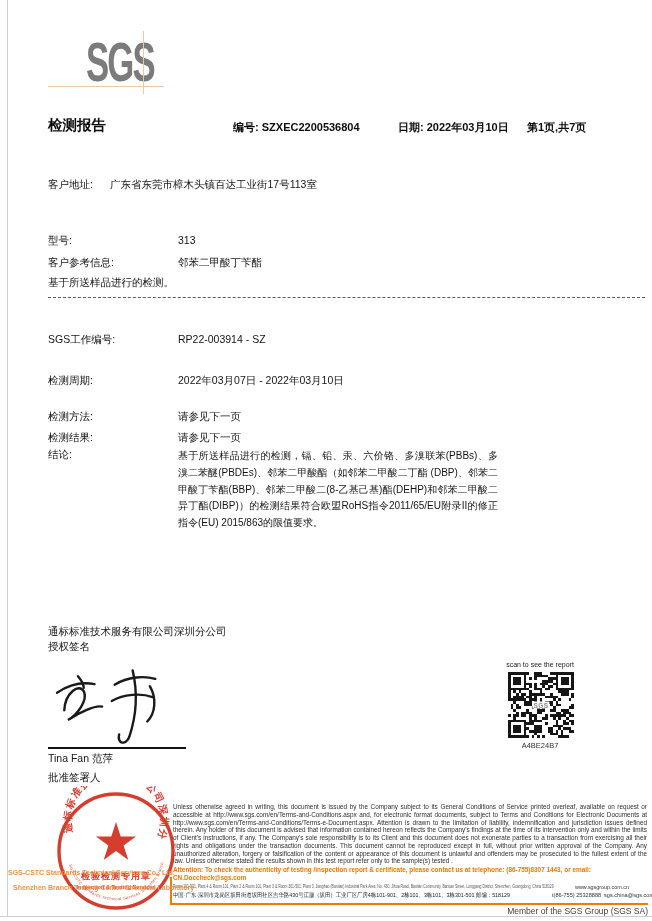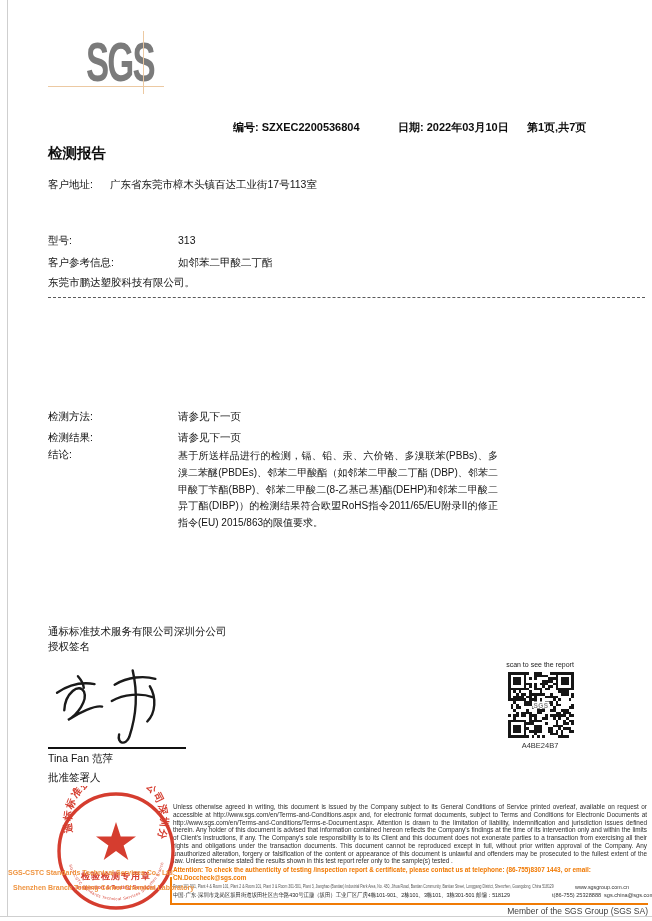--- a/index.html
+++ b/index.html
@@ -6,21 +6,21 @@
   body{font-family:"Liberation Sans","DejaVu Sans",sans-serif;color:#111;}
   .page{position:relative;width:652px;height:921px;background:#fff;overflow:hidden;}
   .row{position:absolute;left:0;right:0;height:16px;font-size:10.5px;color:#141414;}
   .lbl{position:absolute;left:48px;white-space:nowrap;}
   .v1{position:absolute;left:110px;white-space:nowrap;}
   .v2{position:absolute;left:178px;white-space:nowrap;}
   .sep{position:absolute;left:48px;width:597px;border-top:1px dashed #5a5a5a;height:0;}
   .logo{position:absolute;left:86px;top:34px;font-size:56px;line-height:1;font-weight:800;
         color:#7b7b7b;letter-spacing:-3px;transform:scaleX(.62);transform-origin:left top;}
   .tanline{background:#ecc9a2;position:absolute;}
-  .title{position:absolute;left:48px;top:116px;font-size:14.5px;font-weight:bold;color:#0d0d0d;margin-top:28px;}
+  .title{position:absolute;left:48px;top:116px;font-size:14.5px;font-weight:bold;color:#0d0d0d;}
   .hmeta{position:absolute;top:120px;font-size:11px;font-weight:600;color:#0d0d0d;white-space:nowrap;}
   .conclusion{position:absolute;left:178px;top:448px;width:320px;font-size:10px;
               line-height:16.8px;color:#141414;text-align:justify;}
   .signco{position:absolute;left:48px;font-size:10.5px;color:#141414;white-space:nowrap;}
   .sigline{position:absolute;left:48px;top:747px;width:138px;height:1.5px;background:#111;}
   .qrcap{position:absolute;left:495px;width:90px;text-align:center;font-size:7px;color:#222;white-space:nowrap;}
   .qrbox{position:absolute;left:508px;top:672px;width:66px;height:66px;background:#fff;}
   .qrcenter{position:absolute;left:50%;top:50%;transform:translate(-50%,-50%);background:#fff;
             padding:0 1px;font-size:6.5px;font-weight:bold;color:#8a8a8a;letter-spacing:.5px;}
   .legal{position:absolute;left:173px;top:803px;width:474px;font-size:6.4px;line-height:7.75px;
@@ -69,28 +69,36 @@
     <span class="lbl">客户地址:</span>
     <span class="v1">广东省东莞市樟木头镇百达工业街17号113室</span>
   </div>
 
   <div class="row" style="top:234px">
     <span class="lbl">型号:</span>
     <span class="v2">313</span>
   </div>
   <div class="row" style="top:256px">
     <span class="lbl">客户参考信息:</span>
-    <span class="v2">如邻苯二甲酸二丁酯</span>
+    <span class="v2">邻苯二甲酸丁苄酯</span>
   </div>
   <div class="row" style="top:276px">
-    <span class="lbl">东莞市鹏达塑胶科技有限公司。</span>
+    <span class="lbl">基于所送样品进行的检测。</span>
   </div>
 
   <div class="sep" style="top:297px"></div>
 
+  <div class="row" style="top:333px">
+    <span class="lbl">SGS工作编号:</span>
+    <span class="v2">RP22-003914 - SZ</span>
+  </div>
+  <div class="row" style="top:374px">
+    <span class="lbl">检测周期:</span>
+    <span class="v2">2022年03月07日 - 2022年03月10日</span>
+  </div>
   <div class="row" style="top:410px">
     <span class="lbl">检测方法:</span>
     <span class="v2">请参见下一页</span>
   </div>
   <div class="row" style="top:431px">
     <span class="lbl">检测结果:</span>
     <span class="v2">请参见下一页</span>
   </div>
   <div class="row" style="top:448px">
     <span class="lbl">结论:</span>

